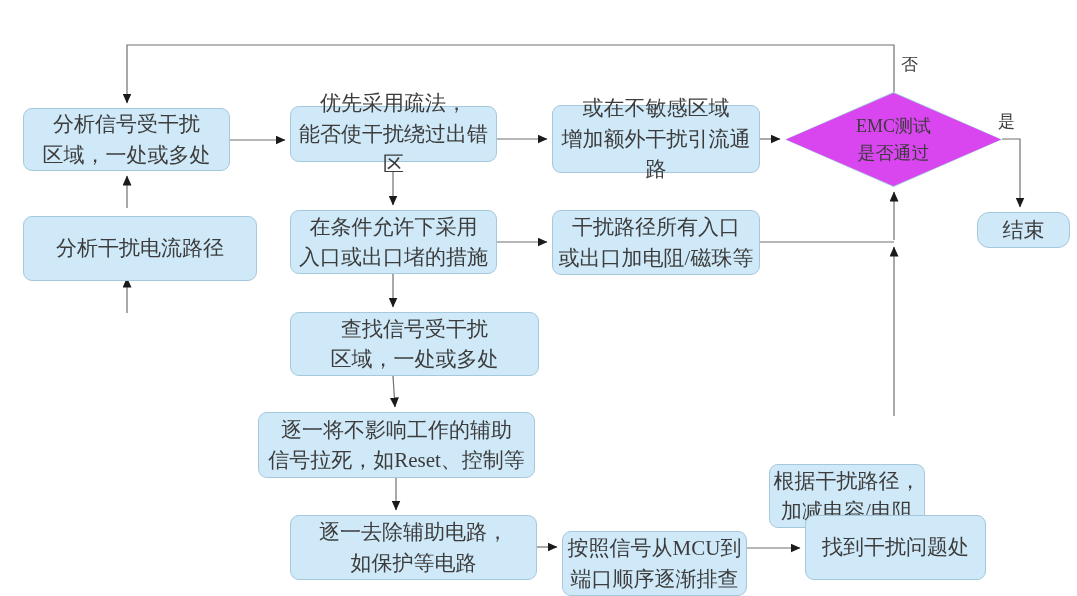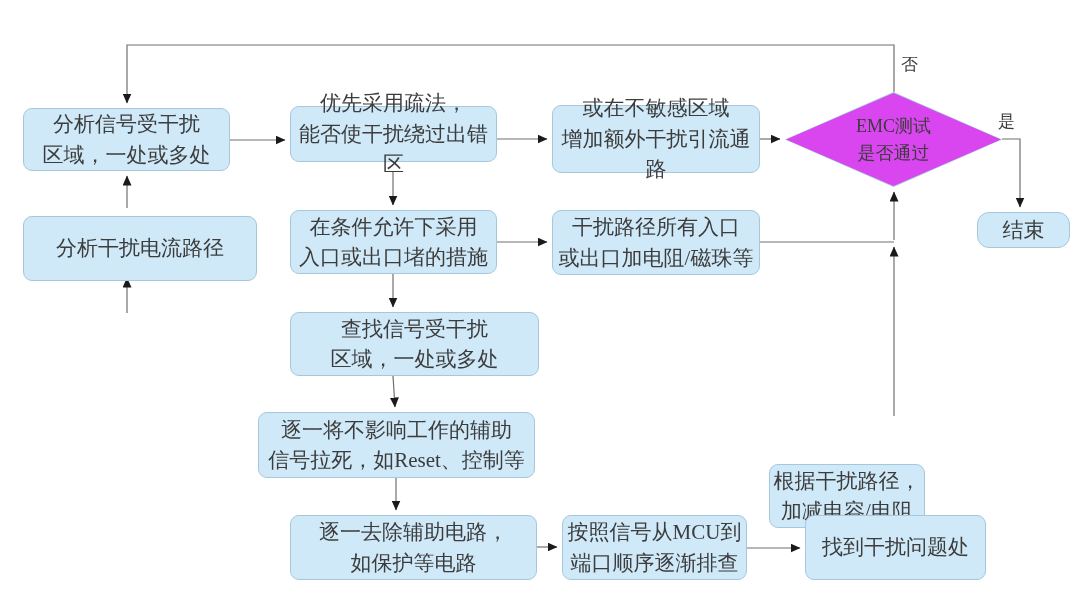--- a/index.html
+++ b/index.html
@@ -120,21 +120,21 @@
 
   <div class="node" style="left:290px;top:515px;width:247px;height:65px;">逐一去除辅助电路，
 如保护等电路</div>
 
   <div class="node" style="left:552px;top:105px;width:208px;height:68px;">或在不敏感区域
 增加额外干扰引流通路</div>
 
   <div class="node" style="left:552px;top:210px;width:208px;height:65px;">干扰路径所有入口
 或出口加电阻/磁珠等</div>
 
-  <div class="node" style="left:562px;top:515px;width:185px;height:65px;">按照信号从MCU到
+  <div class="node" style="left:562px;top:531px;width:185px;height:65px;">按照信号从MCU到
 端口顺序逐渐排查</div>
 
   <div class="shape-outer diamond" style="left:785px;top:92px;width:217px;height:95px;">
     <div class="shape-inner">EMC测试
 是否通过</div>
   </div>
 
   <div class="node" style="left:977px;top:212px;width:93px;height:36px;border-radius:12px;">结束</div>
 
   <div class="node" style="left:769px;top:416px;width:156px;height:64px;margin-top:48px;">根据干扰路径，

